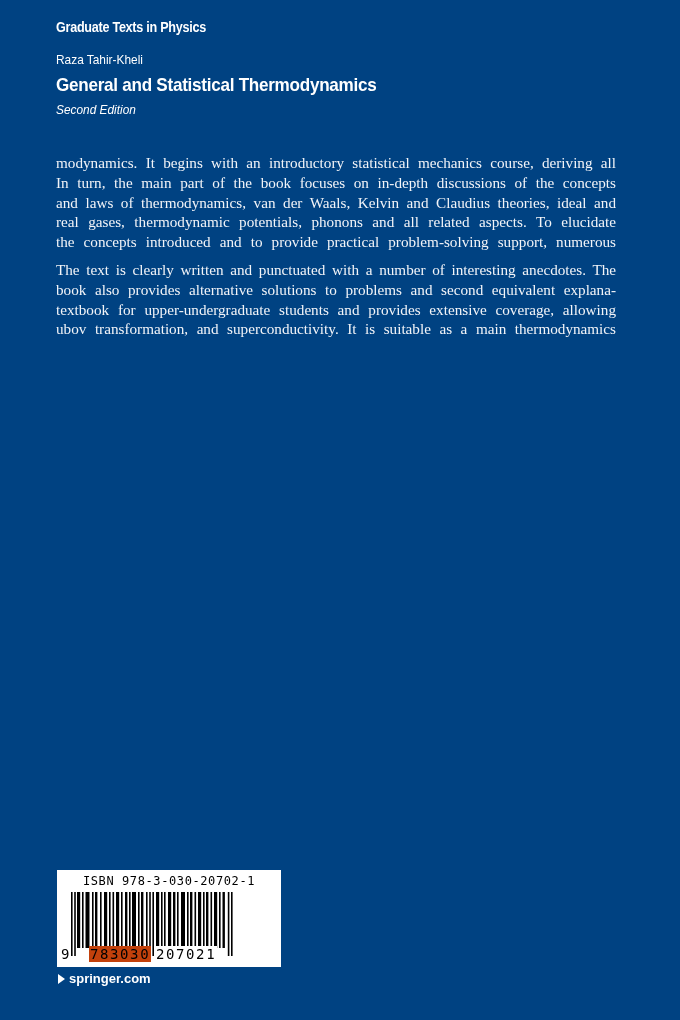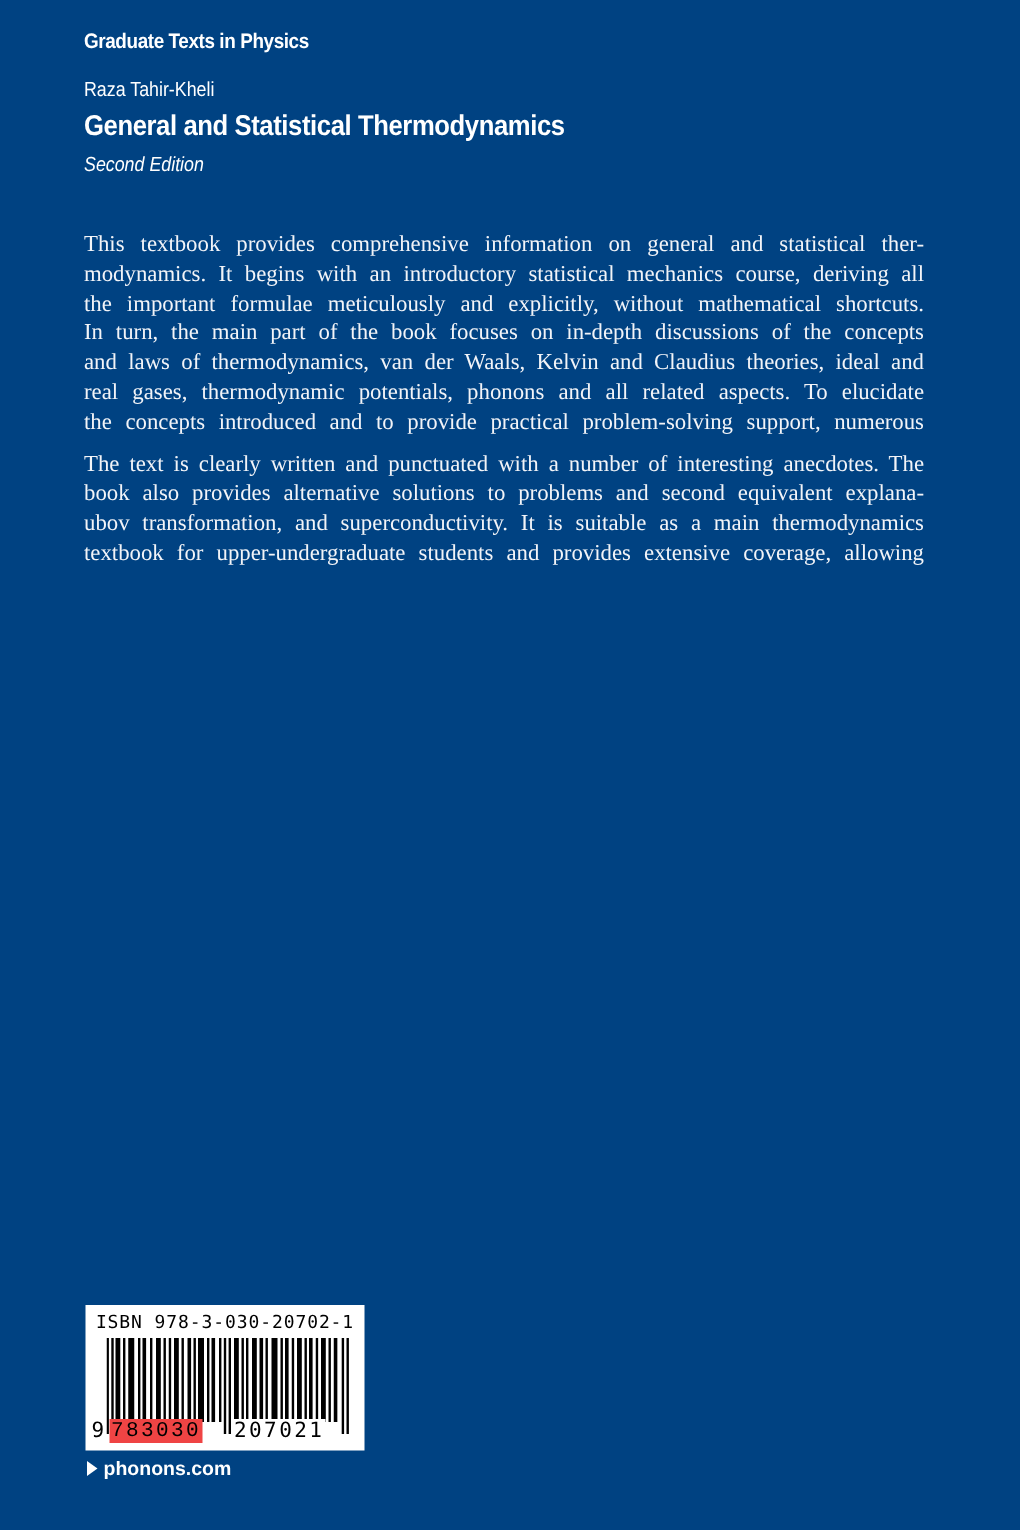--- a/index.html
+++ b/index.html
@@ -44,41 +44,41 @@
       position: absolute; left: 56px; top: 153px; width: 560px;
       font-family: "Liberation Serif", serif;
       font-size: 15.2px; line-height: 19.8px;
       color: #f2f4f8;
     }
     .blurb p { margin: 0 0 8px 0; text-align: justify; text-align-last: left; }
     .blurb .line { display: block; white-space: nowrap; text-align: justify; text-align-last: justify; }
     .blurb .line.last { text-align-last: left; }
     .isbn-box {
       position: absolute; left: 57px; top: 870px;
-      width: 186px; height: 97px;
+      width: 224px; height: 97px;
       background: #ffffff;
       color: #000;
     }
     .isbn-label {
       position: absolute; left: 0; right: 0; top: 4px;
       text-align: center;
       font-family: "DejaVu Sans Mono", monospace;
       font-size: 12px; letter-spacing: 0.6px;
     }
     .barcode {
       position: absolute; left: 14px; top: 22px;
       width: 162px; height: 64px;
     }
     .barcode-digits {
       position: absolute; left: 0; top: 76px; width: 186px;
       font-family: "DejaVu Sans Mono", monospace;
       font-size: 14px;
     }
     .barcode-digits .first { position: absolute; left: 4px; top: 0; }
-    .barcode-digits .grp1 { position: absolute; left: 16px; top: 0; background:#ef4444; padding: 0 1px; letter-spacing: 1.6px; font-family: Liberation Mono, monospace; }
+    .barcode-digits .grp1 { position: absolute; left: 32px; top: 0; background:#c2410c; padding: 0 1px; letter-spacing: 1.6px; }
     .barcode-digits .grp2 { position: absolute; left: 98px; top: 0; background:#fff; padding: 0 1px; letter-spacing: 1.6px; }
     .springer {
       position: absolute; left: 58px; top: 971px;
       font-family: "Liberation Sans", sans-serif;
       font-weight: bold; font-size: 13px;
       display: flex; align-items: center;
     }
     .springer .arrow {
       width: 0; height: 0;
       border-top: 5px solid transparent;
@@ -90,33 +90,31 @@
 </head>
 <body>
 
 <div class="series">Graduate Texts in Physics</div>
 <div class="author">Raza Tahir-Kheli</div>
 <div class="title">General and Statistical Thermodynamics</div>
 <div class="edition">Second Edition</div>
 
 <div class="blurb">
   <p>
-    <span class="line">This textbook provides comprehensive information on general and statistical ther-</span>
     <span class="line">modynamics. It begins with an introductory statistical mechanics course, deriving all</span>
-    <span class="line">the important formulae meticulously and explicitly, without mathematical shortcuts.</span>
     <span class="line">In turn, the main part of the book focuses on in-depth discussions of the concepts</span>
     <span class="line">and laws of thermodynamics, van der Waals, Kelvin and Claudius theories, ideal and</span>
     <span class="line">real gases, thermodynamic potentials, phonons and all related aspects. To elucidate</span>
     <span class="line">the concepts introduced and to provide practical problem-solving support, numerous</span>
   </p>
   <p>
     <span class="line">The text is clearly written and punctuated with a number of interesting anecdotes. The</span>
     <span class="line">book also provides alternative solutions to problems and second equivalent explana-</span>
+    <span class="line">textbook for upper-undergraduate students and provides extensive coverage, allowing</span>
     <span class="line">ubov transformation, and superconductivity. It is suitable as a main thermodynamics</span>
-    <span class="line">textbook for upper-undergraduate students and provides extensive coverage, allowing</span>
   </p>
 </div>
 
 <div class="isbn-box">
   <div class="isbn-label">ISBN 978-3-030-20702-1</div>
   <svg class="barcode" viewBox="0 0 162 64" preserveAspectRatio="none">
     <g fill="#000">
       <rect x="0" y="0" width="1.6" height="64"></rect>
       <rect x="3.2" y="0" width="1.6" height="64"></rect>
       <rect x="6" y="0" width="3.2" height="56"></rect>
@@ -161,14 +159,14 @@
   </svg>
   <div class="barcode-digits">
     <span class="first">9</span>
     <span class="grp1">783030</span>
     <span class="grp2">207021</span>
   </div>
 </div>
 
 <div class="springer">
   <span class="arrow"></span>
-  <span>phonons.com</span>
+  <span>springer.com</span>
 </div>
 
 </body></html>

